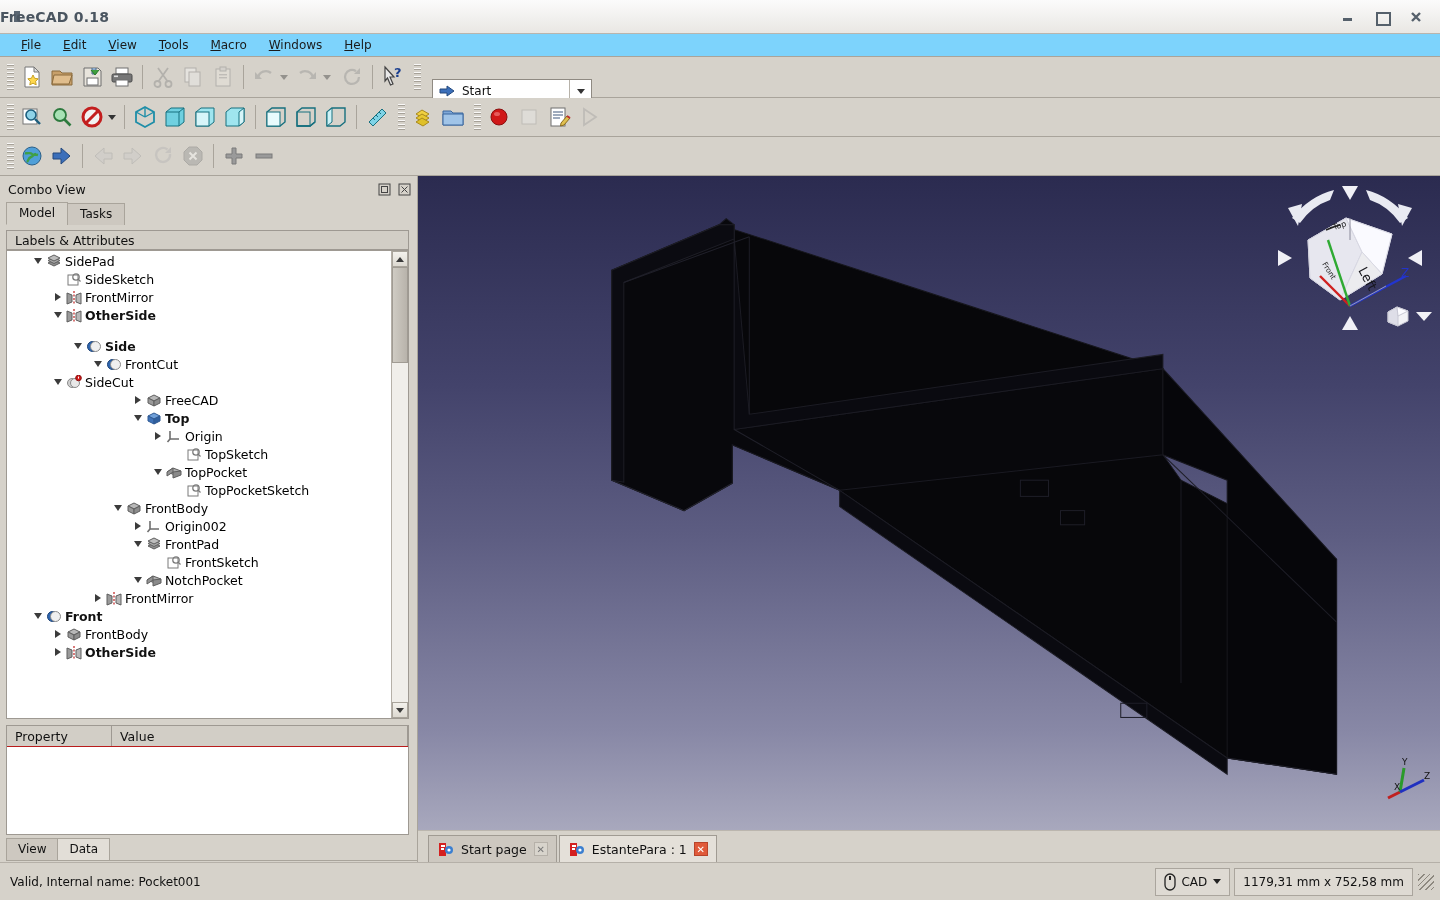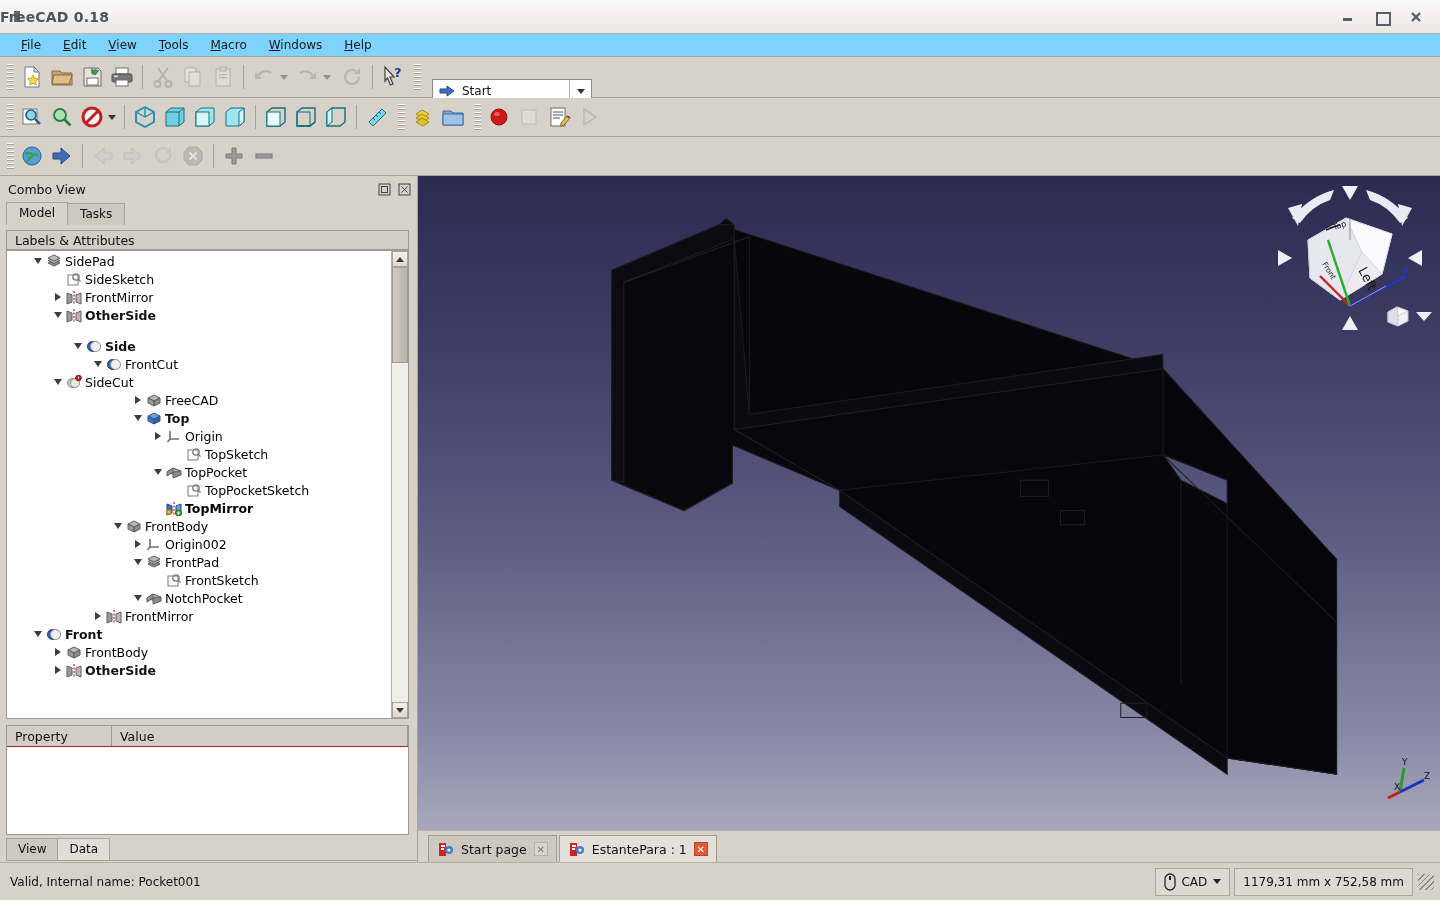--- a/index.html
+++ b/index.html
@@ -629,34 +629,20 @@
                 <span class="twist "></span>
                 <span class="ticon">
                   <svg width="16" height="15" viewBox="0 0 16 15">
                     <rect x="2" y="3" width="10" height="10" fill="#fff" stroke="#7b7b7b"></rect>
                     <circle cx="10" cy="5" r="3.2" fill="none" stroke="#7b7b7b" stroke-width="1.3"></circle>
                     <path d="M12 7l2.5 2.5" stroke="#7b7b7b" stroke-width="1.3"></path>
                   </svg>
                 </span>
                 <span class="tlabel">TopPocketSketch</span>
               </div>
-              <div class="trow tip" style="padding-left: 144px;">
-                <span class="twist "></span>
-                <span class="ticon">
-                  <svg width="16" height="15" viewBox="0 0 16 15">
-                    <path d="M1 3l5 2v7l-5 2z" fill="#3f72b8" stroke="#24497d"></path>
-                    <path d="M15 3l-5 2v7l5 2z" fill="#6f9fd8" stroke="#24497d"></path>
-                    <path d="M8 1v13" stroke="#c02020" stroke-width="1.2" stroke-dasharray="2,1.5"></path>
-                    <circle cx="12.5" cy="12" r="3" fill="#39a83d" stroke="#1f6d23"></circle>
-                    <path d="M11 12h3M12.5 10.5v3" stroke="#fff" stroke-width="1.1"></path>
-                    <rect x="1" y="9" width="4" height="4" fill="#e8c23a" stroke="#9a7a12"></rect>
-                  </svg>
-                </span>
-                <span class="tlabel">TopMirror</span>
-              </div>
               <div class="trow" style="padding-left: 104px;">
                 <span class="twist down">
                   <i></i>
                 </span>
                 <span class="ticon">
                   <svg width="16" height="15" viewBox="0 0 16 15">
                     <path d="M2 5l6-3 6 3-6 3z" fill="#b8b8b8" stroke="#5e5e5e"></path>
                     <path d="M2 5v5l6 3V8z" fill="#9a9a9a" stroke="#5e5e5e"></path>
                     <path d="M14 5v5l-6 3V8z" fill="#8c8c8c" stroke="#5e5e5e"></path>
                   </svg>

